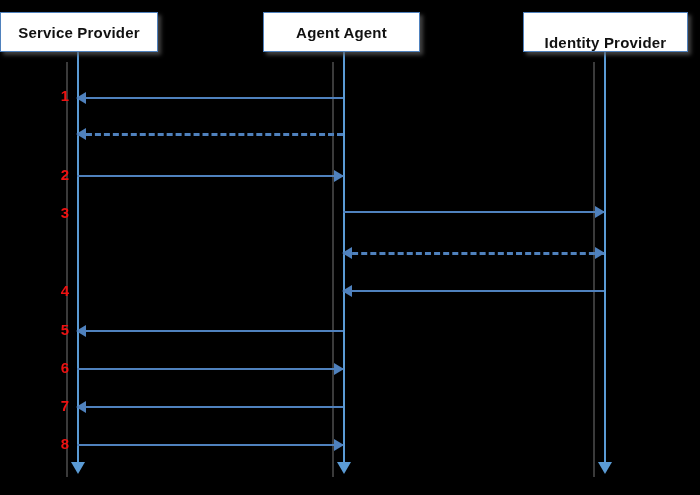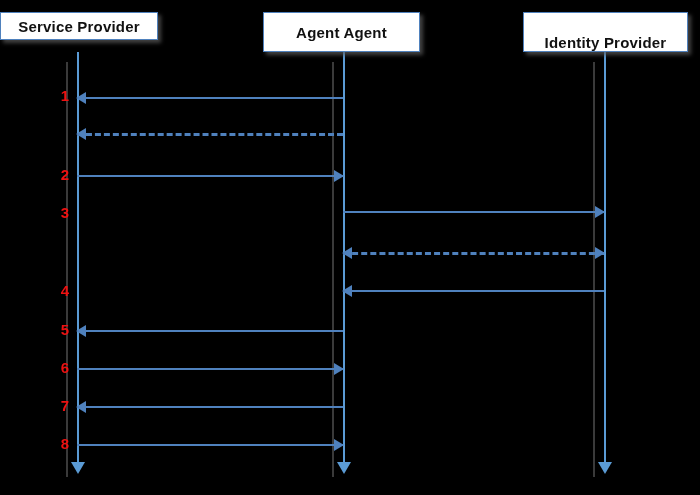--- a/index.html
+++ b/index.html
@@ -137,21 +137,21 @@
       <div class="step-num" style="left: 57px; top: 88px;">1</div>
       <div class="step-num" style="left: 57px; top: 167px;">2</div>
       <div class="step-num" style="left: 57px; top: 205px;">3</div>
       <div class="step-num" style="left: 57px; top: 283px;">4</div>
       <div class="step-num" style="left: 57px; top: 322px;">5</div>
       <div class="step-num" style="left: 57px; top: 360px;">6</div>
       <div class="step-num" style="left: 57px; top: 398px;">7</div>
       <div class="step-num" style="left: 57px; top: 436px;">8</div>
     </div>
   <div id="layer-actors">
-      <div class="actor-box" style="left: 0px; top: 12px; width: 158px; height: 28px;">
+      <div class="actor-box" style="left: 0px; top: 12px; width: 158px; height: 40px;">
         <span class="actor-label">Service Provider</span>
       </div>
       <div class="actor-box" style="left: 263px; top: 12px; width: 157px; height: 40px;">
         <span class="actor-label">Agent Agent</span>
       </div>
       <div class="actor-box" style="left: 523px; top: 12px; width: 165px; height: 40px; align-items: flex-end;">
         <span class="actor-label">Identity Provider</span>
       </div>
     </div>
 </div>

